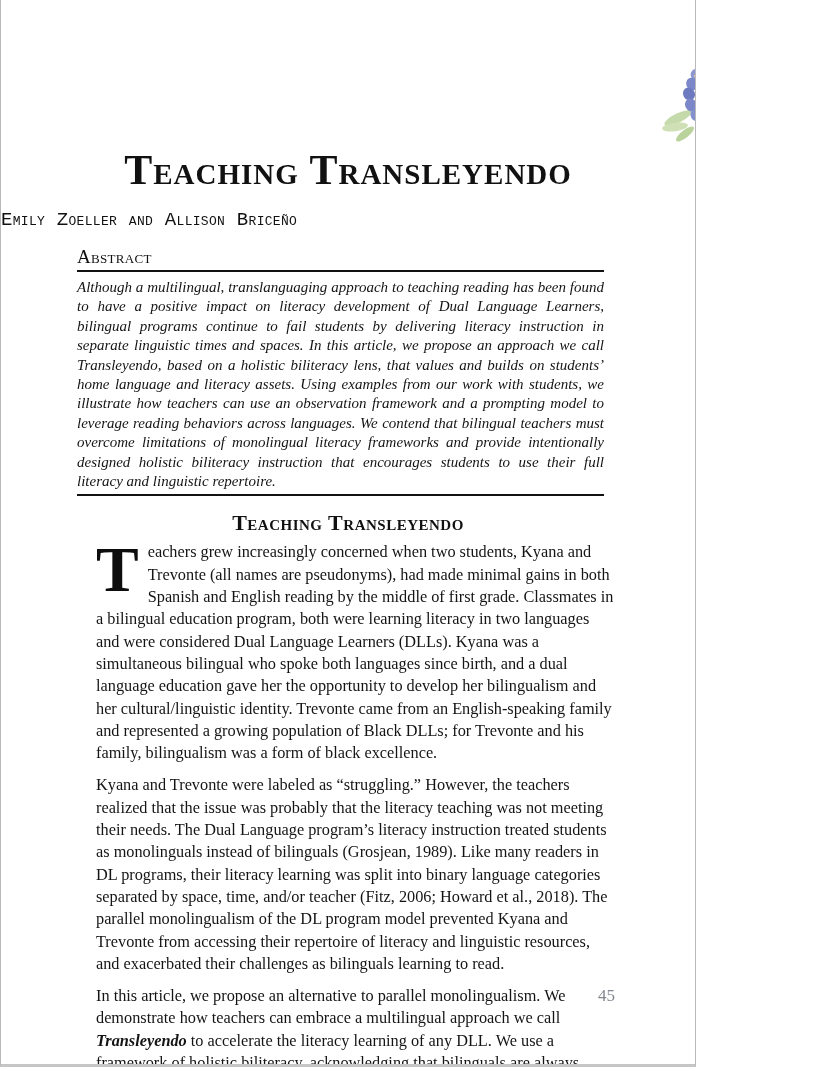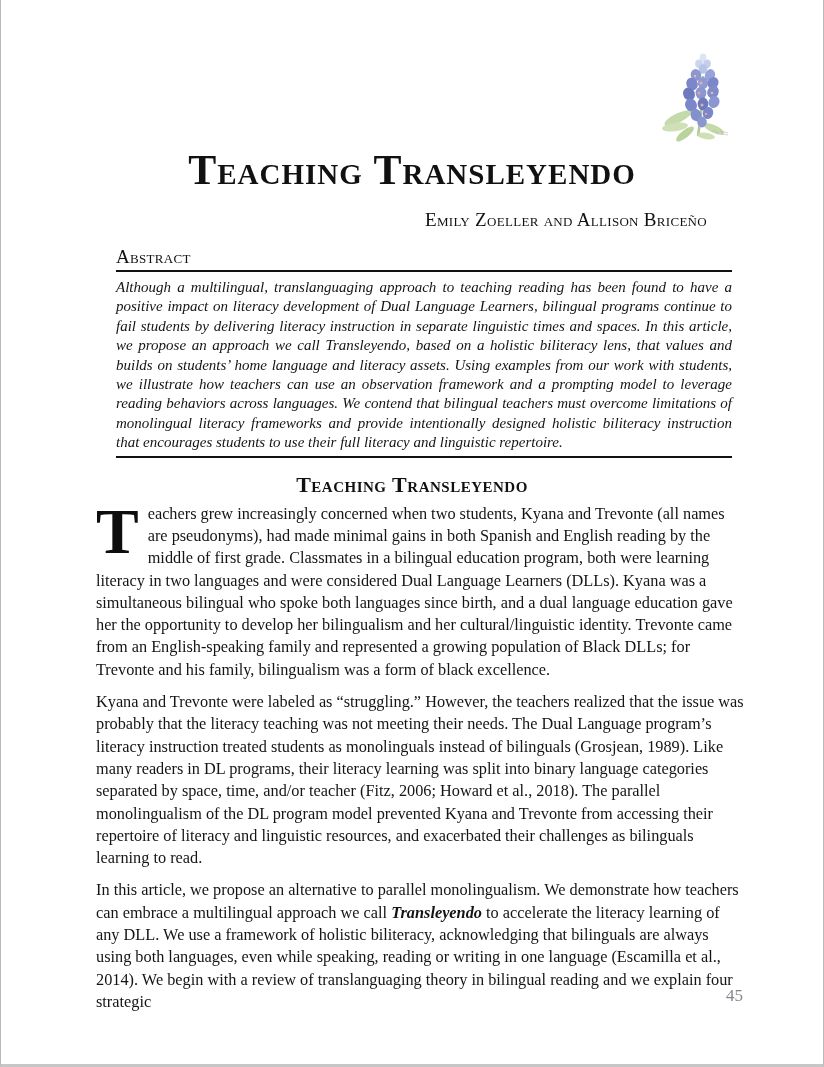--- a/index.html
+++ b/index.html
@@ -1,21 +1,21 @@
 <!DOCTYPE html>
 <html><head>
 <meta charset="utf-8">
 <style>
   * { margin: 0; padding: 0; box-sizing: border-box; }
   html, body { background: #ffffff; }
   body { width: 824px; font-family: "Liberation Serif", serif; color: #161616; }
 
   .page {
     position: relative;
-    width: 824px;
+    width: 696px;
     height: 1067px;
     background: #ffffff;
     border-left: 1px solid #b9b9b9;
     border-right: 1px solid #b9b9b9;
     border-bottom: 3px solid #c6c6c6;
     overflow: hidden;
   }
 
   .flower {
     position: absolute;
@@ -30,30 +30,30 @@
     text-align: center;
     font-variant: small-caps;
     font-size: 42px;
     line-height: 44px;
     letter-spacing: 1px;
     color: #111111;
   }
 
   .article-authors {
     margin: 16px 116px 0 0;
-    text-align: right;
     font-variant: small-caps;
     font-size: 19px;
     line-height: 24px;
     letter-spacing: 0.3px;
     color: #111111;
+    font-family: Liberation Mono, monospace;
   }
 
   .abstract-block {
-    margin: 14px 91px 0 115px; 
+    margin: 14px 91px 0 76px; 
   }
   .abstract-heading {
     font-variant: small-caps;
     font-size: 19px;
     line-height: 22px;
     letter-spacing: 0.3px;
     color: #111111;
   }
   .rule {
     border: none;

